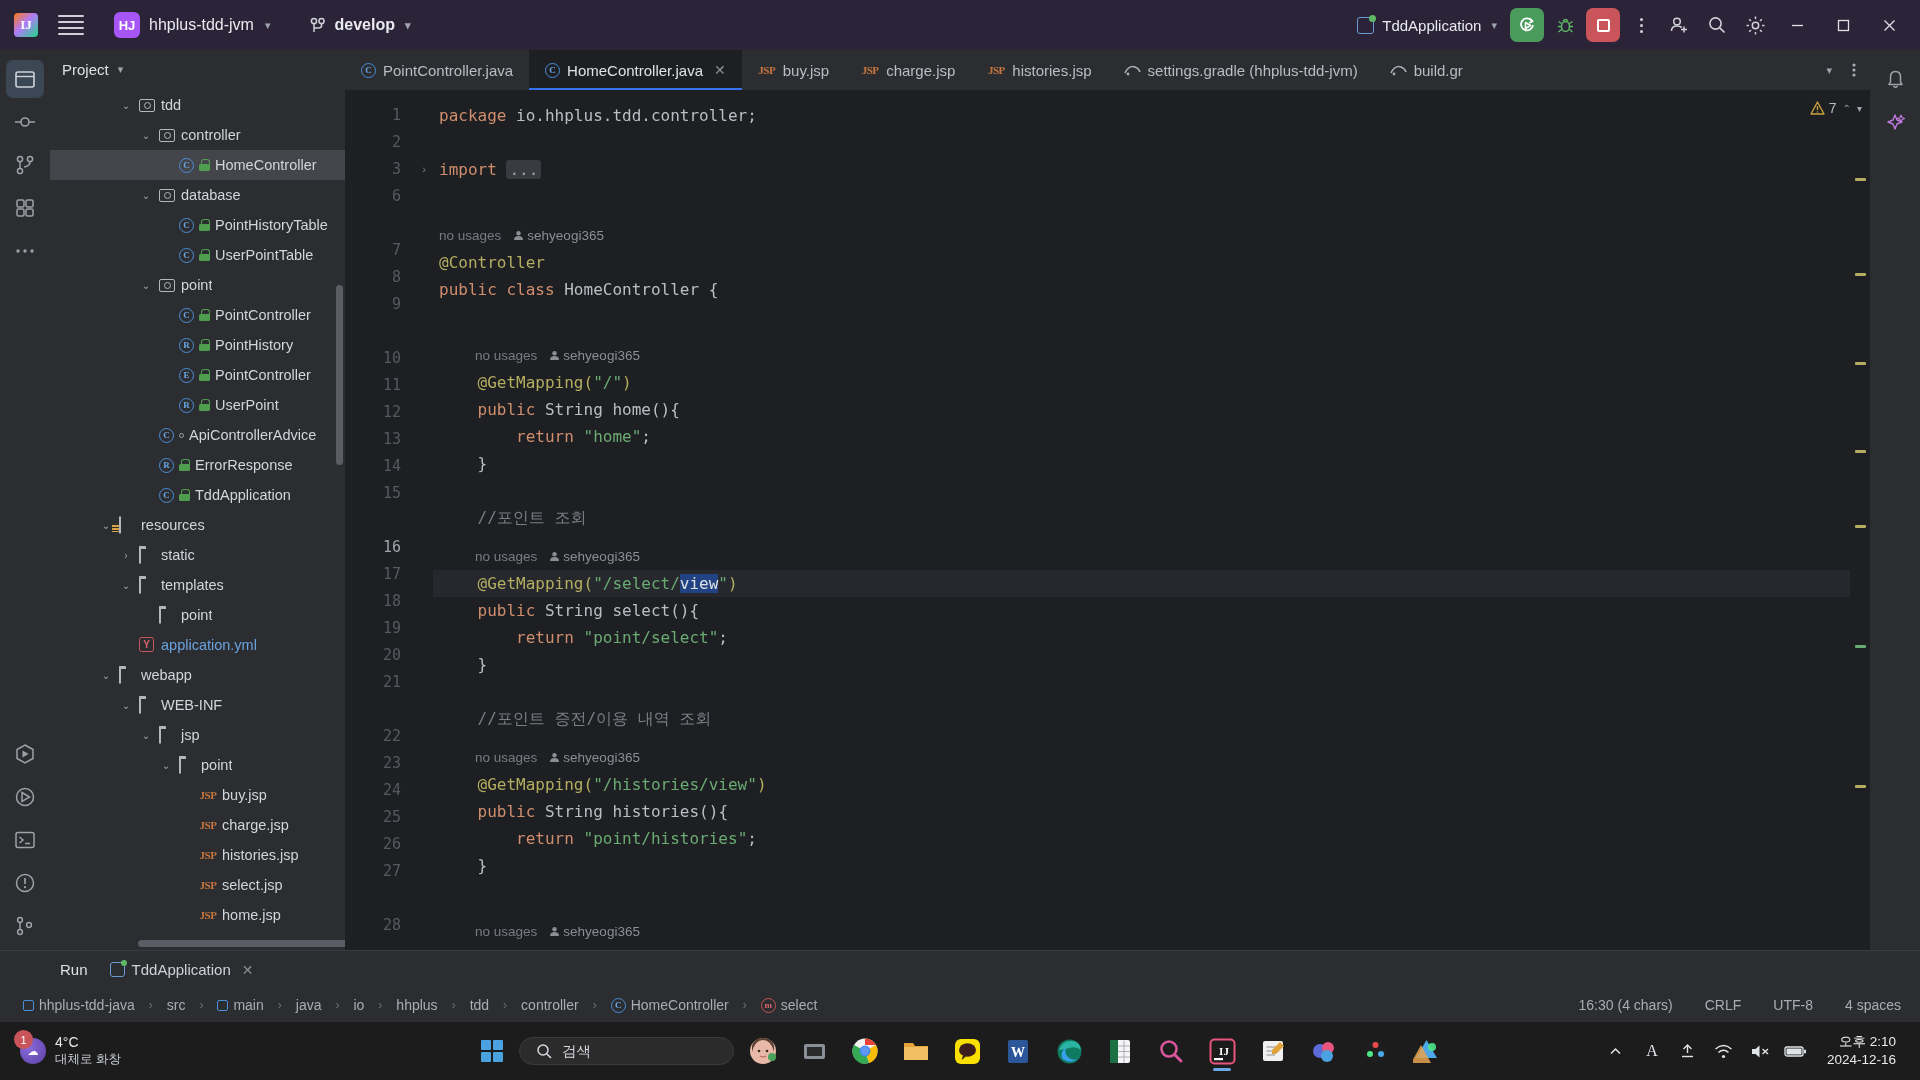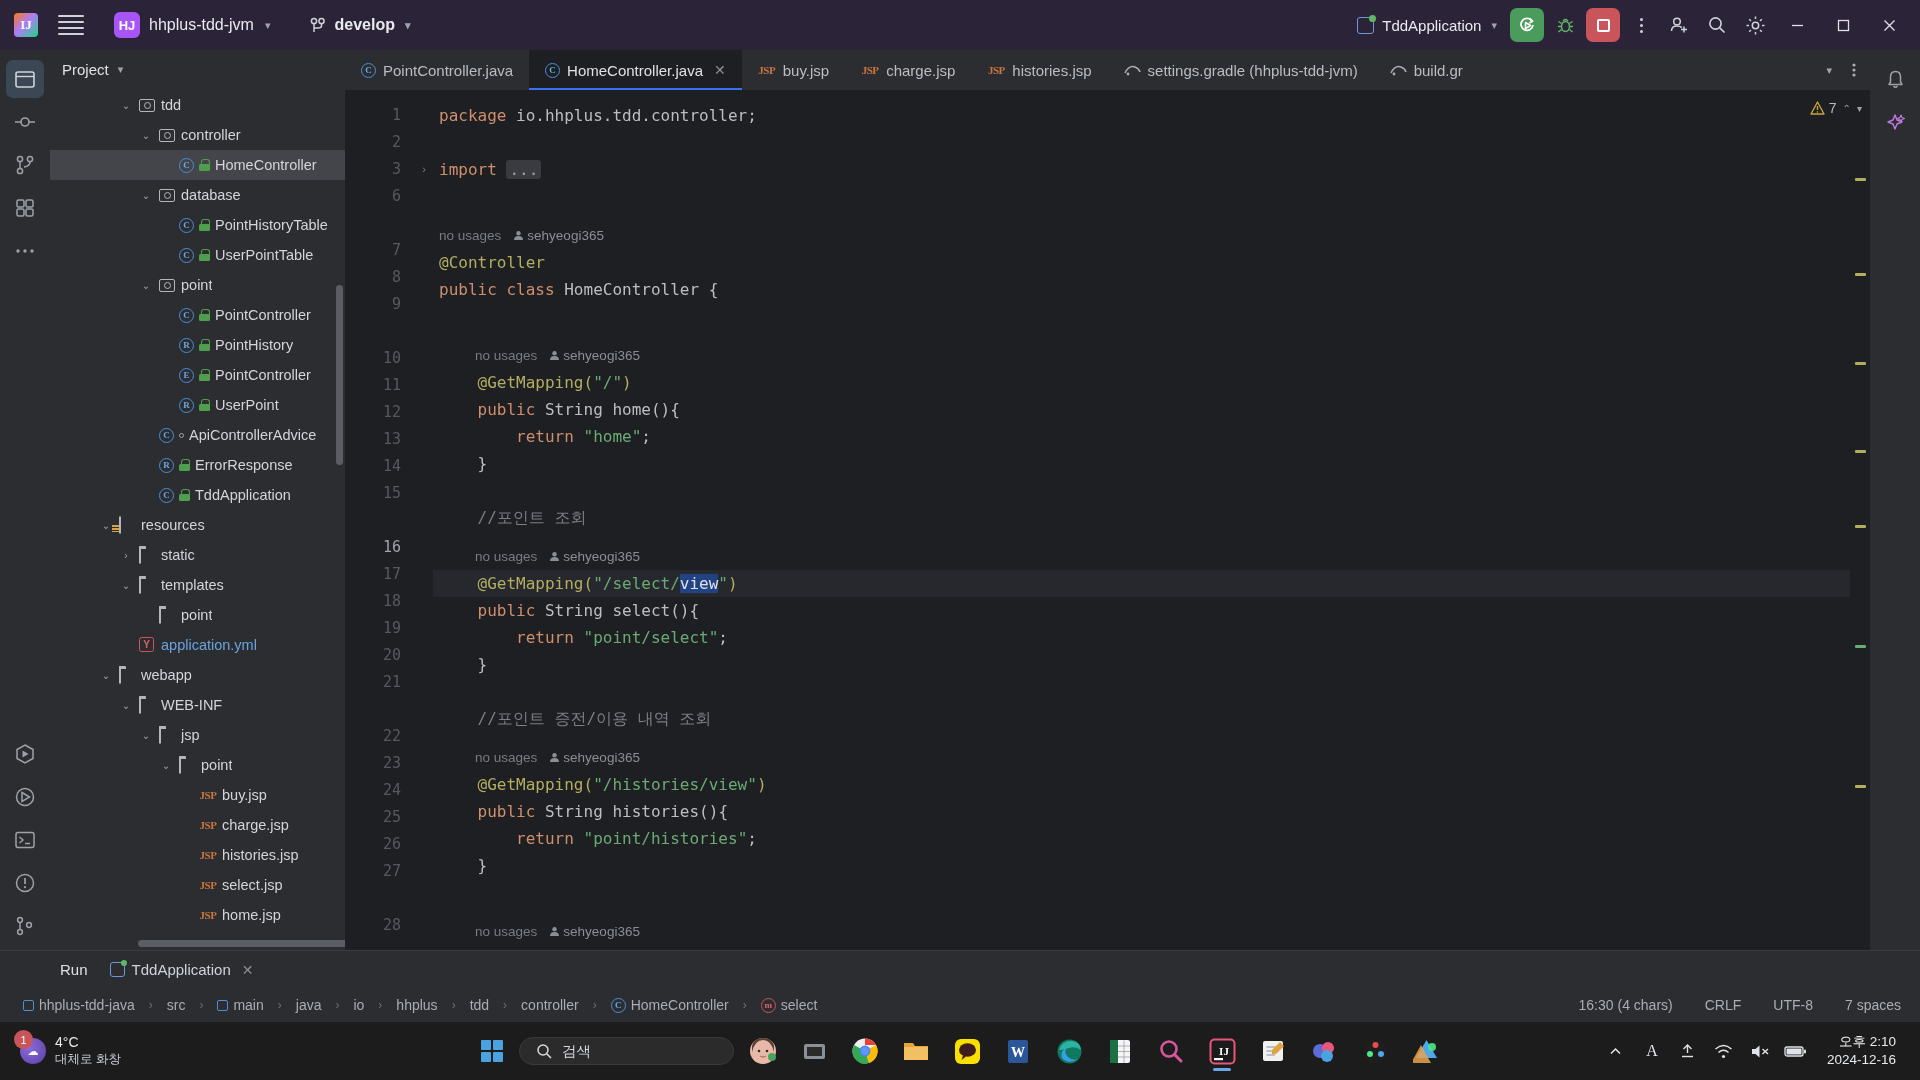--- a/index.html
+++ b/index.html
@@ -842,21 +842,21 @@
         <span class="crumb-sep">›</span>
         <span class="crumb-item">
           <span class="m-badge">m</span>
           <span>select</span>
         </span>
       </div>
     <div class="sb-right">
       <div class="sb-item">16:30 (4 chars)</div>
       <div class="sb-item">CRLF</div>
       <div class="sb-item">UTF-8</div>
-      <div class="sb-item">7 spaces</div>
+      <div class="sb-item">4 spaces</div>
     </div>
   </div>
 
   <div class="taskbar">
     <div class="weather">
       <div class="w-icon">☁</div>
       <div>
         <div class="w-temp">4°C</div>
         <div class="w-desc">대체로 화창</div>
       </div>

